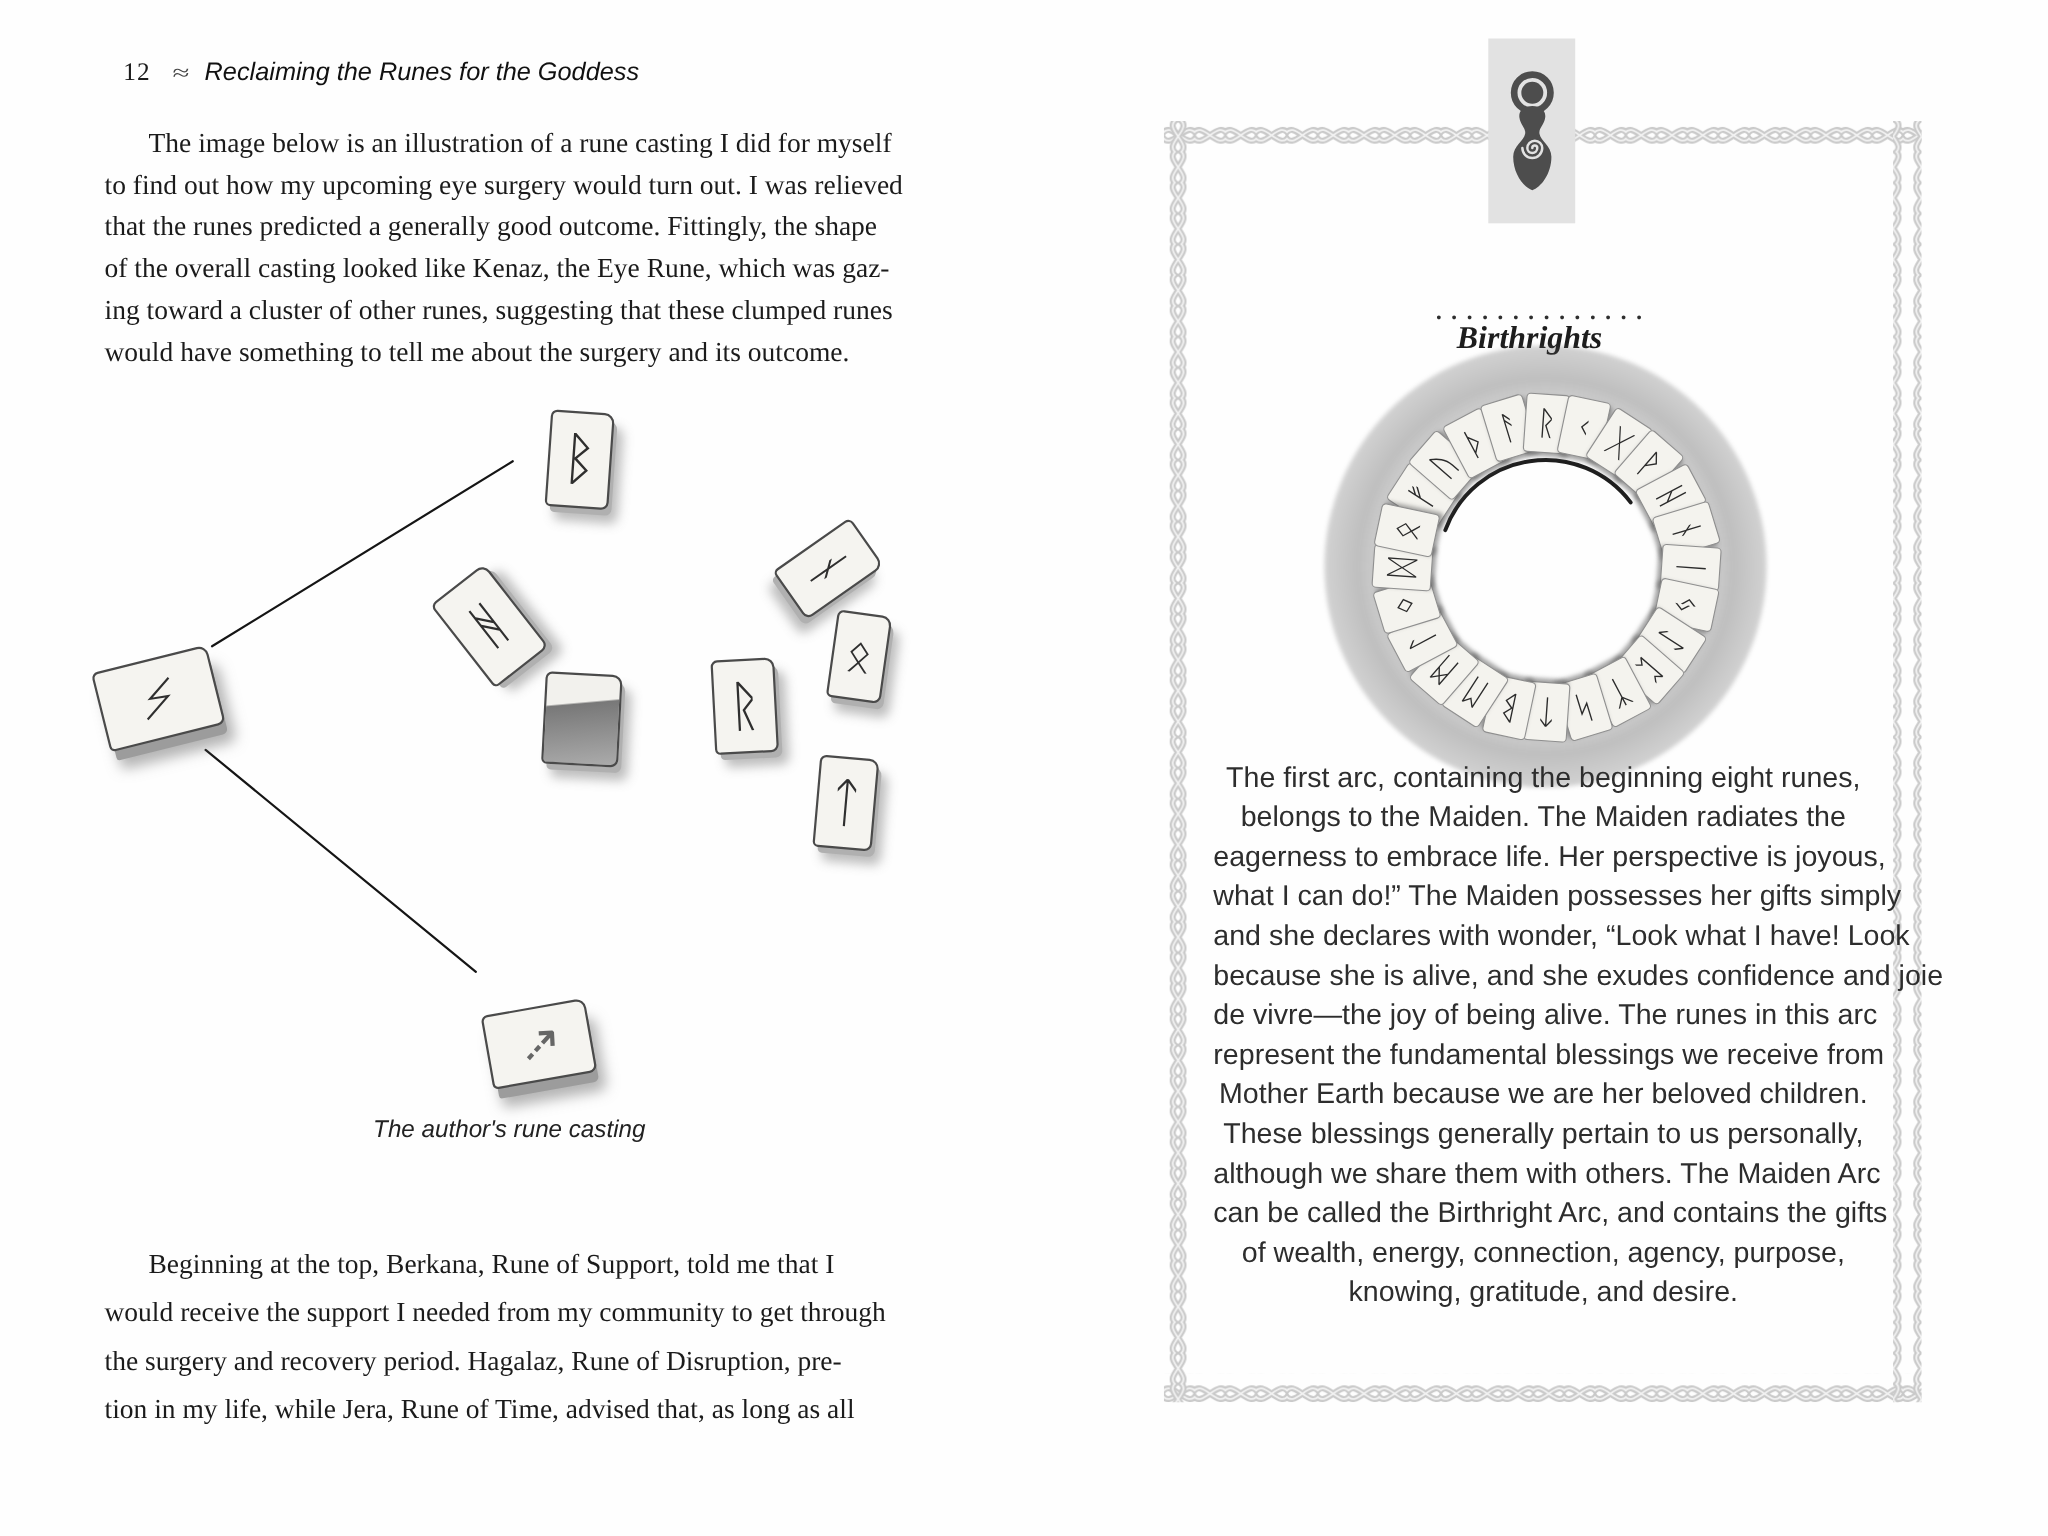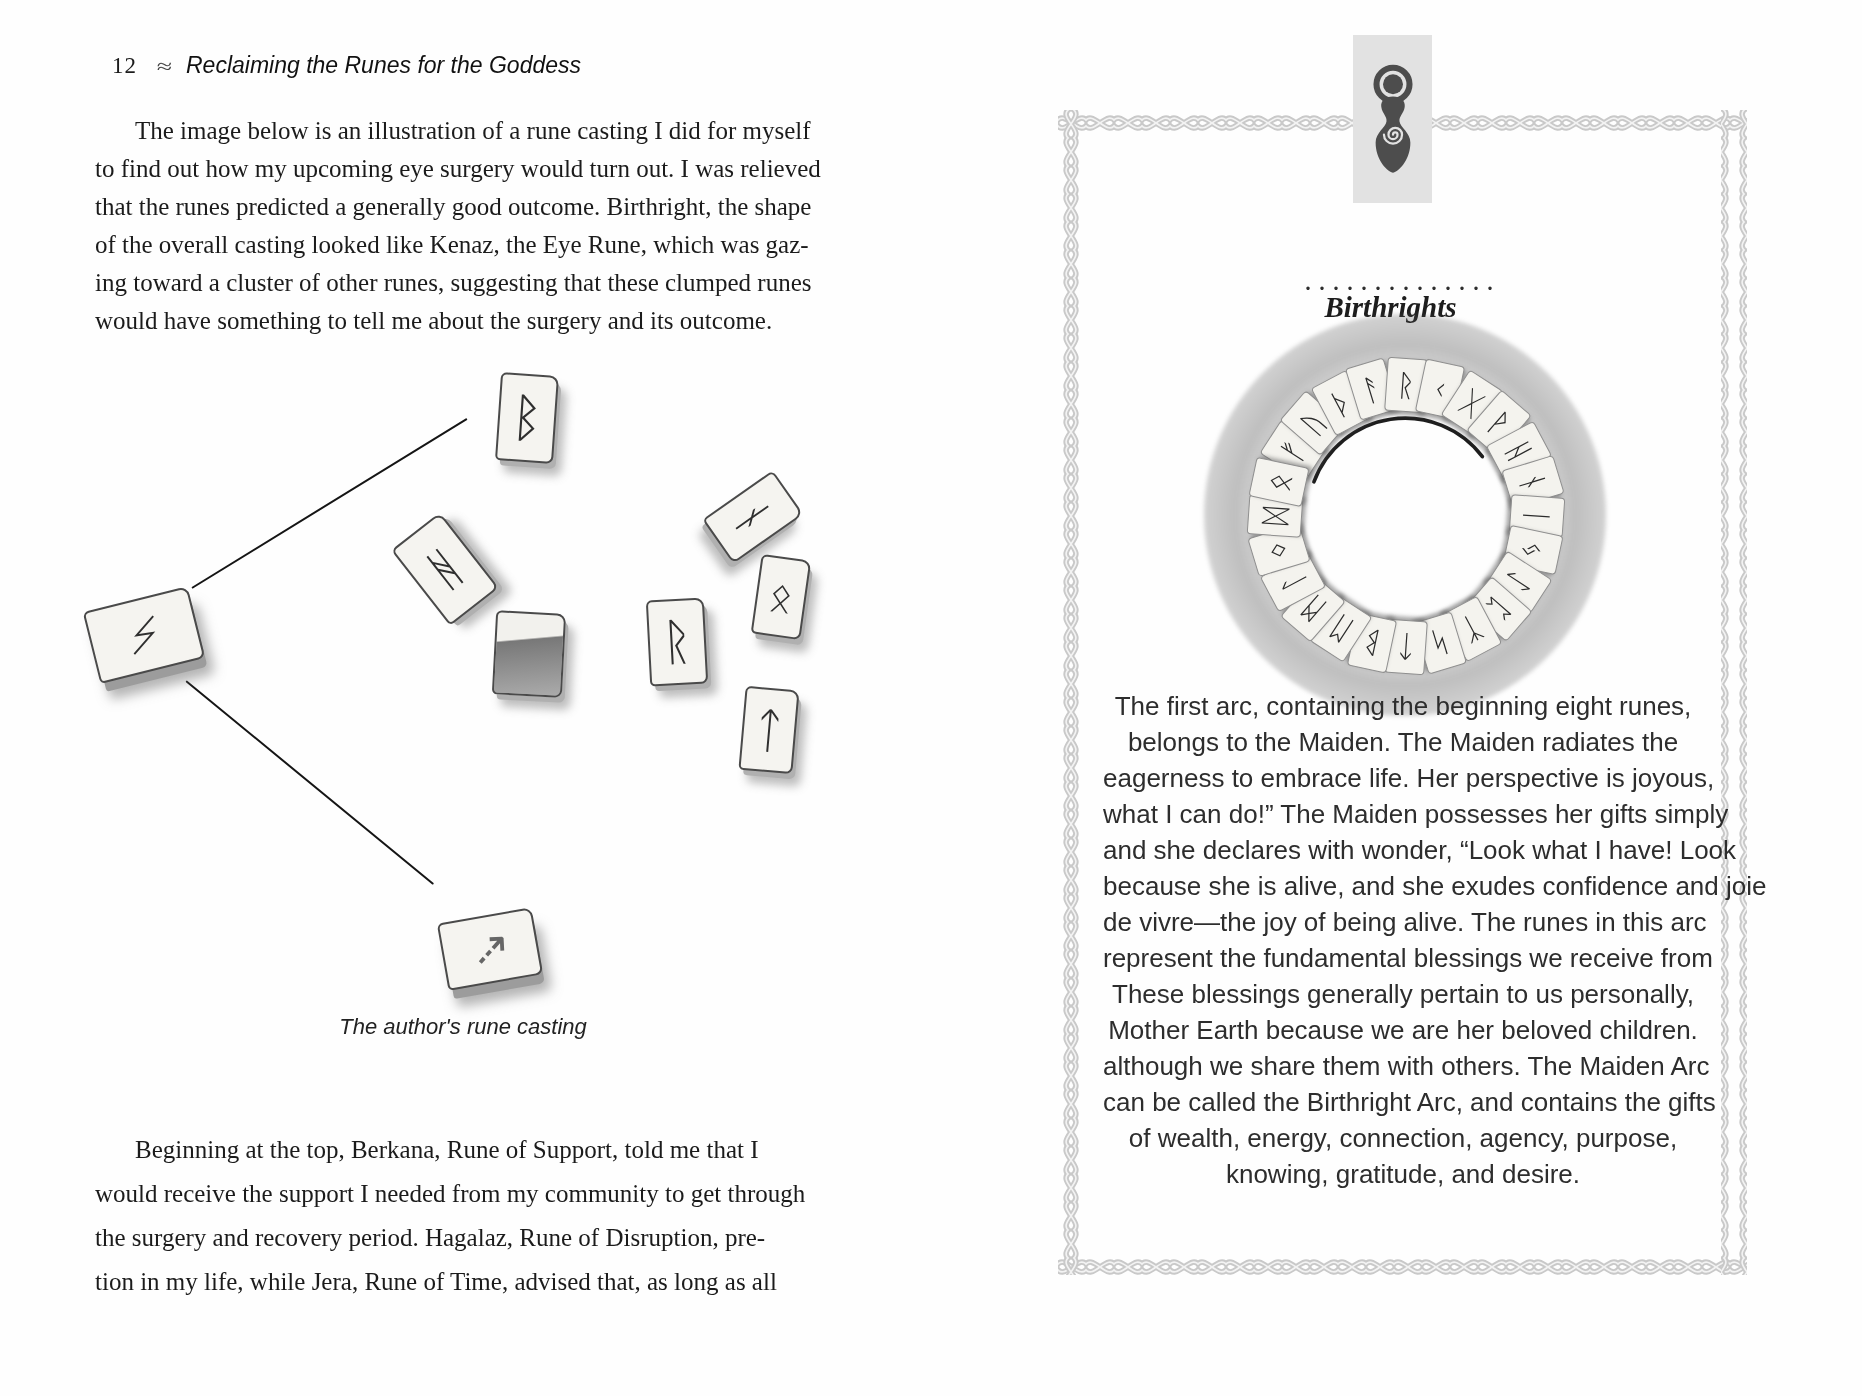--- a/index.html
+++ b/index.html
@@ -59,21 +59,21 @@
 
 <div id="page">
 
   <div id="running-head">
     <span id="page-num">12</span><span id="head-ornament">≈</span><span id="head-title">Reclaiming the Runes for the Goddess</span>
   </div>
 
   <div id="para1" class="para">
       <div class="pline first">The image below is an illustration of a rune casting I did for myself</div>
       <div class="pline">to find out how my upcoming eye surgery would turn out. I was relieved</div>
-      <div class="pline">that the runes predicted a generally good outcome. Birthright, the shape</div>
+      <div class="pline">that the runes predicted a generally good outcome. Fittingly, the shape</div>
       <div class="pline">of the overall casting looked like Kenaz, the Eye Rune, which was gaz-</div>
       <div class="pline">ing toward a cluster of other runes, suggesting that these clumped runes</div>
       <div class="pline last">would have something to tell me about the surgery and its outcome.</div>
     </div>
 
   <div id="illustration">
       <div class="castline" style="left: 192px; top: 587px; width: 323px; transform: rotate(-31.6deg);"></div>
       <div class="castline" style="left: 186px; top: 680px; width: 320px; transform: rotate(39.4deg);"></div>
       <div class="tile lying" style="left: 90px; top: 598px; width: 104px; height: 70px; transform: rotate(-14deg); font-size: 46px;">
         <span class="g" style="transform: rotate(55deg);">ᛋ</span>
@@ -180,21 +180,21 @@
 
   <div id="arc-body">
       <div class="bline" style="text-align: center;">The first arc, containing the beginning eight runes,</div>
       <div class="bline" style="text-align: center;">belongs to the Maiden. The Maiden radiates the</div>
       <div class="bline" style="text-align: center;">eagerness to embrace life. Her perspective is joyous,</div>
       <div class="bline" style="text-align: center;">what I can do!” The Maiden possesses her gifts simply</div>
       <div class="bline" style="text-align: center;">and she declares with wonder, “Look what I have! Look</div>
       <div class="bline" style="text-align: center;">because she is alive, and she exudes confidence and joie</div>
       <div class="bline" style="text-align: center;">de vivre—the joy of being alive. The runes in this arc</div>
       <div class="bline" style="text-align: center;">represent the fundamental blessings we receive from</div>
+      <div class="bline" style="text-align: center;">Mother Earth because we are her beloved children.</div>
       <div class="bline" style="text-align: center;">These blessings generally pertain to us personally,</div>
-      <div class="bline" style="text-align: center;">Mother Earth because we are her beloved children.</div>
       <div class="bline" style="text-align: center;">although we share them with others. The Maiden Arc</div>
       <div class="bline" style="text-align: center;">can be called the Birthright Arc, and contains the gifts</div>
       <div class="bline" style="text-align: center;">of wealth, energy, connection, agency, purpose,</div>
       <div class="bline" style="text-align: center;">knowing, gratitude, and desire.</div>
     </div>
 
 </div>
 
 </body></html>

